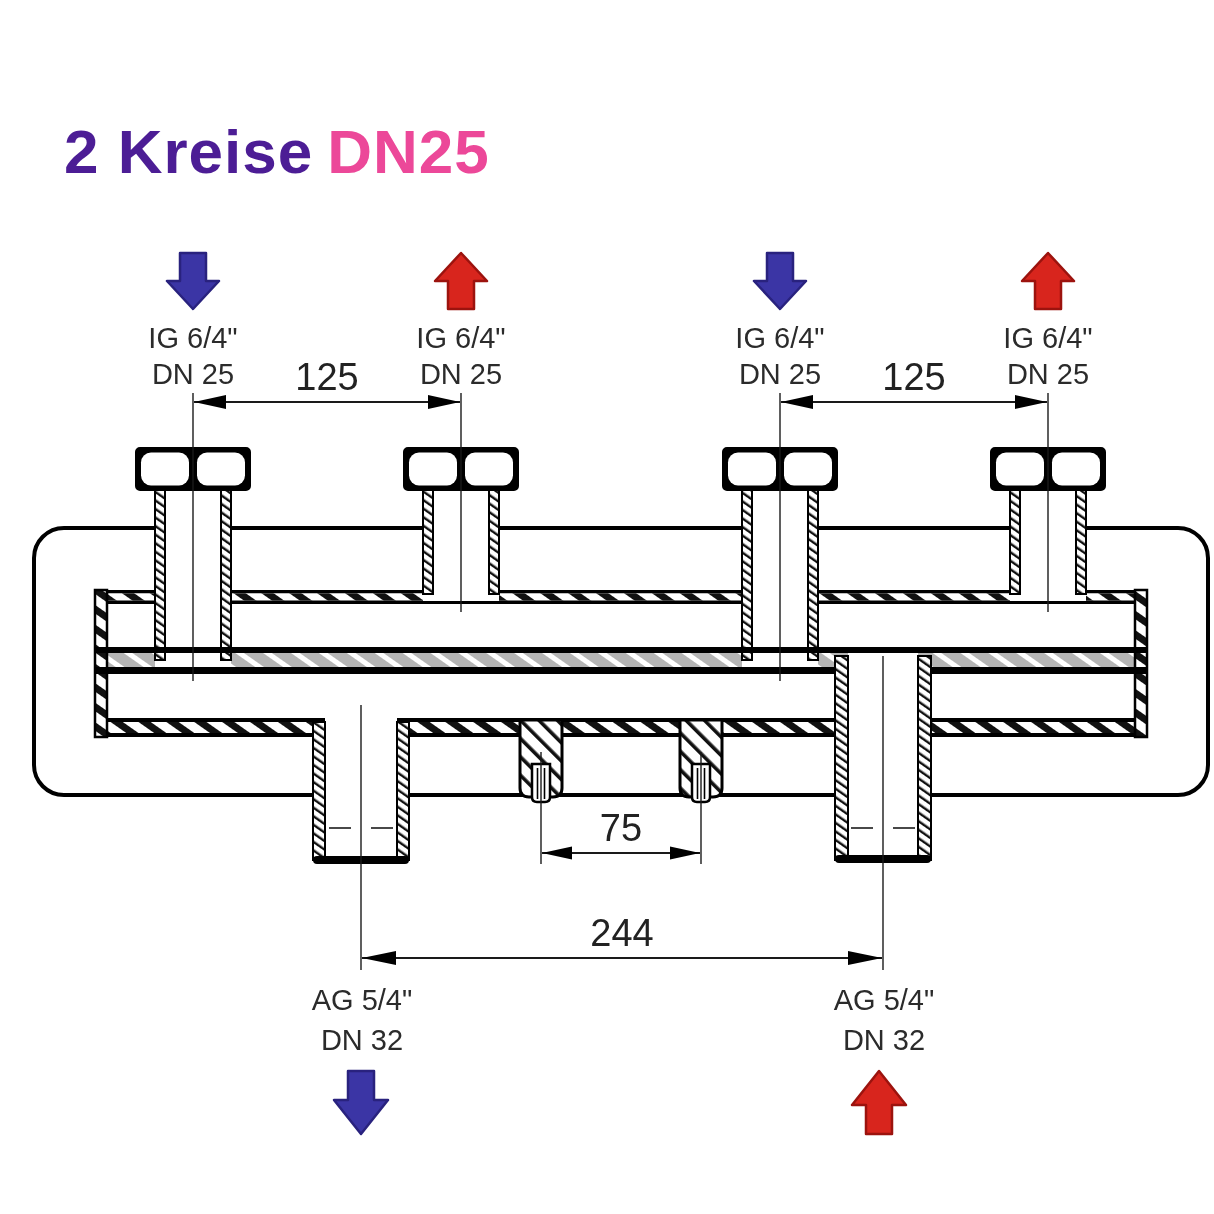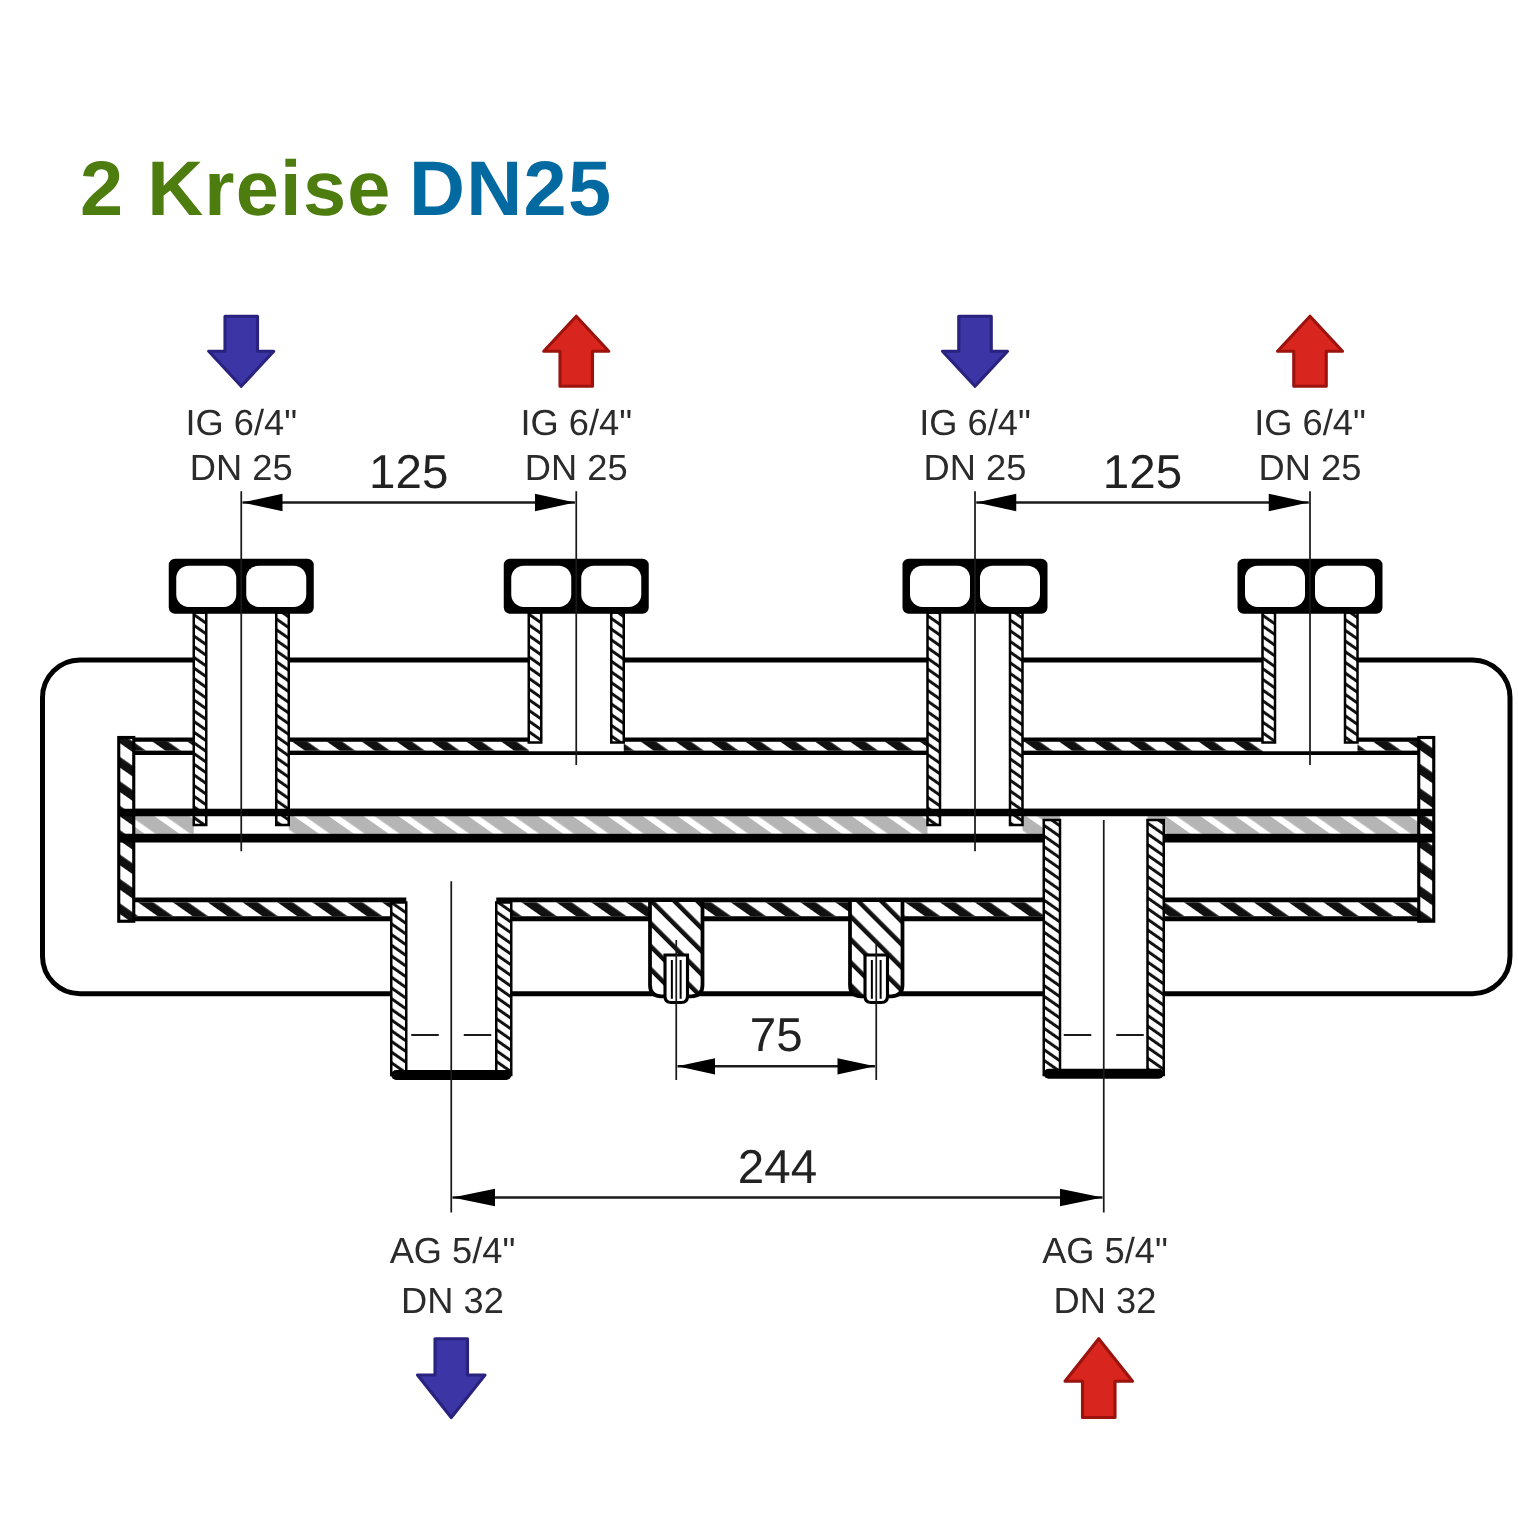--- a/index.html
+++ b/index.html
@@ -1,21 +1,21 @@
 <!DOCTYPE html>
 <html><head>
 <meta charset="utf-8">
 <style>
   html,body{margin:0;padding:0;background:#ffffff;}
   .page{position:relative;width:1214px;height:1214px;background:#fff;overflow:hidden;
         font-family:"Liberation Sans",sans-serif;}
   .title{position:absolute;left:64px;top:116px;font-size:62px;font-weight:700;
          letter-spacing:1px;white-space:nowrap;}
-  .title .main{color:#4d7c0f;}
-  .title .suffix{color:#0369a1;margin-left:14px;margin-top:10px;}
+  .title .main{color:#4c1d95;}
+  .title .suffix{color:#ec4899;margin-left:14px;margin-top:10px;}
   svg{position:absolute;left:0;top:0;}
   .shell{fill:none;stroke:#000;stroke-width:4;}
   .band-black{fill:#000;stroke:none;}
   .wall-rect{stroke:#000;stroke-width:2.5;}
   .pipe-wall{stroke:#000;stroke-width:2;}
   .white{fill:#fff;stroke:none;}
   .nut-body{fill:#000;stroke:#000;stroke-width:2;}
   .nut-lobe{fill:#fff;stroke:none;}
   .cap{fill:#000;stroke:none;}
   .cl{stroke:#1a1a1a;stroke-width:1.4;fill:none;}

